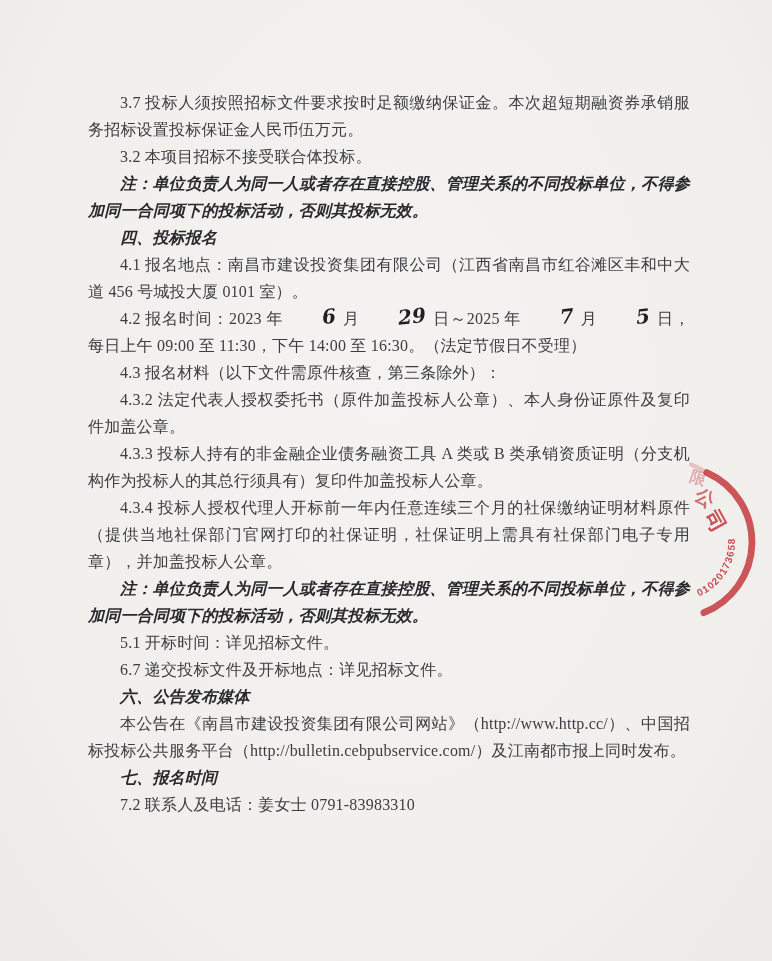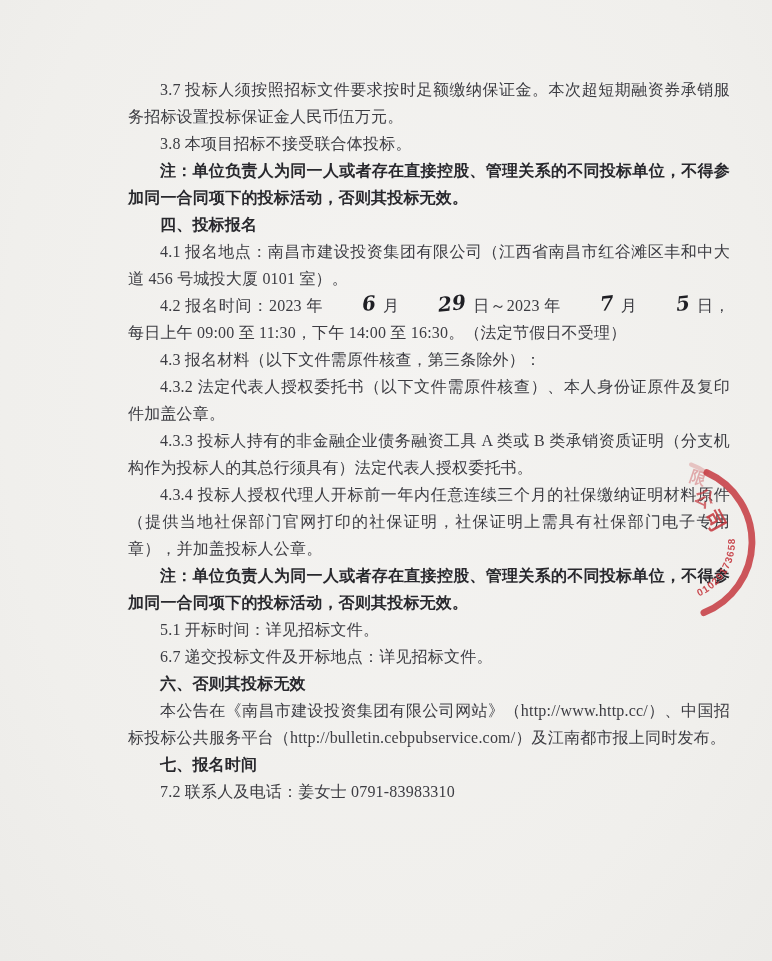--- a/index.html
+++ b/index.html
@@ -10,35 +10,35 @@
   }
   .page {
     position: relative;
     width: 772px; height: 961px;
     overflow: hidden;
     background: #f2f1ef;
     background-image: radial-gradient(ellipse at 50% 40%, #f4f3f1 0%, #f0efec 70%, #ecebe8 100%);
   }
   .doc {
     position: absolute;
-    left: 88px; top: 76px; width: 602px;
+    left: 88px; top: 89px; width: 602px;
     font-size: 16px;
     line-height: 27px;
     color: #3c3c42;
     text-align: justify;
     letter-spacing: 0.2px;
-    margin-left: 40px;
   }
   .doc p {
     margin: 0;
     text-indent: 2em;
   }
   .doc p.bold {
     font-weight: 700;
     color: #28282d;
+    font-style: italic;
   }
   .hand {
     display: inline-block;
     font-family: "DejaVu Serif", serif;
     font-style: italic;
     font-weight: 600;
     font-size: 20px;
     line-height: 1;
     color: #1f1f24;
     padding: 0 2px;
@@ -52,33 +52,33 @@
   }
   .seal text { font-family: "Liberation Sans", "DejaVu Sans", sans-serif; }
 </style>
 </head>
 <body>
 
 <div class="page">
 
   <div class="doc" id="doc">
       <p>3.7  投标人须按照招标文件要求按时足额缴纳保证金。本次超短期融资券承销服务招标设置投标保证金人民币伍万元。</p>
-      <p>3.8 本项目招标不接受联合体投标。</p>
+      <p>3.2 本项目招标不接受联合体投标。</p>
       <p class="bold">注：单位负责人为同一人或者存在直接控股、管理关系的不同投标单位，不得参加同一合同项下的投标活动，否则其投标无效。</p>
       <p class="bold">四、投标报名</p>
       <p>4.1 报名地点：南昌市建设投资集团有限公司（江西省南昌市红谷滩区丰和中大道 456 号城投大厦 0101 室）。</p>
-      <p><span>4.2 报名时间：2023 年 </span><span class="hand">6</span><span> 月 </span><span class="hand">29</span><span> 日～2023 年 </span><span class="hand">7</span><span> 月 </span><span class="hand">5</span><span> 日，每日上午 09:00 至 11:30，下午 14:00 至 16:30。（法定节假日不受理）</span></p>
+      <p><span>4.2 报名时间：2023 年 </span><span class="hand">6</span><span> 月 </span><span class="hand">29</span><span> 日～2025 年 </span><span class="hand">7</span><span> 月 </span><span class="hand">5</span><span> 日，每日上午 09:00 至 11:30，下午 14:00 至 16:30。（法定节假日不受理）</span></p>
       <p>4.3  报名材料（以下文件需原件核查，第三条除外）：</p>
-      <p>4.3.2 法定代表人授权委托书（以下文件需原件核查）、本人身份证原件及复印件加盖公章。</p>
-      <p>4.3.3  投标人持有的非金融企业债务融资工具 A 类或 B 类承销资质证明（分支机构作为投标人的其总行须具有）法定代表人授权委托书。</p>
+      <p>4.3.2 法定代表人授权委托书（原件加盖投标人公章）、本人身份证原件及复印件加盖公章。</p>
+      <p>4.3.3  投标人持有的非金融企业债务融资工具 A 类或 B 类承销资质证明（分支机构作为投标人的其总行须具有）复印件加盖投标人公章。</p>
       <p>4.3.4  投标人授权代理人开标前一年内任意连续三个月的社保缴纳证明材料原件（提供当地社保部门官网打印的社保证明，社保证明上需具有社保部门电子专用章），并加盖投标人公章。</p>
       <p class="bold">注：单位负责人为同一人或者存在直接控股、管理关系的不同投标单位，不得参加同一合同项下的投标活动，否则其投标无效。</p>
       <p>5.1 开标时间：详见招标文件。</p>
       <p>6.7 递交投标文件及开标地点：详见招标文件。</p>
-      <p class="bold">六、否则其投标无效</p>
+      <p class="bold">六、公告发布媒体</p>
       <p>本公告在《南昌市建设投资集团有限公司网站》（http://www.http.cc/）、中国招标投标公共服务平台（http://bulletin.cebpubservice.com/）及江南都市报上同时发布。</p>
       <p class="bold">七、报名时间</p>
       <p>7.2 联系人及电话：姜女士 0791-83983310</p>
     </div>
 
   <svg class="seal" viewBox="0 0 184 186" xmlns="http://www.w3.org/2000/svg">
 
     <path d="M 118.9 24.6 A 76 76 0 0 1 115.9 164.7" fill="none" stroke="#c63a41" stroke-width="6.8" stroke-linecap="round" opacity="0.85"></path>
     <path d="M 118.9 24.6 A 76 76 0 0 0 103 16.5" fill="none" stroke="#c63a41" stroke-width="4" stroke-linecap="round" opacity="0.25"></path>
 

